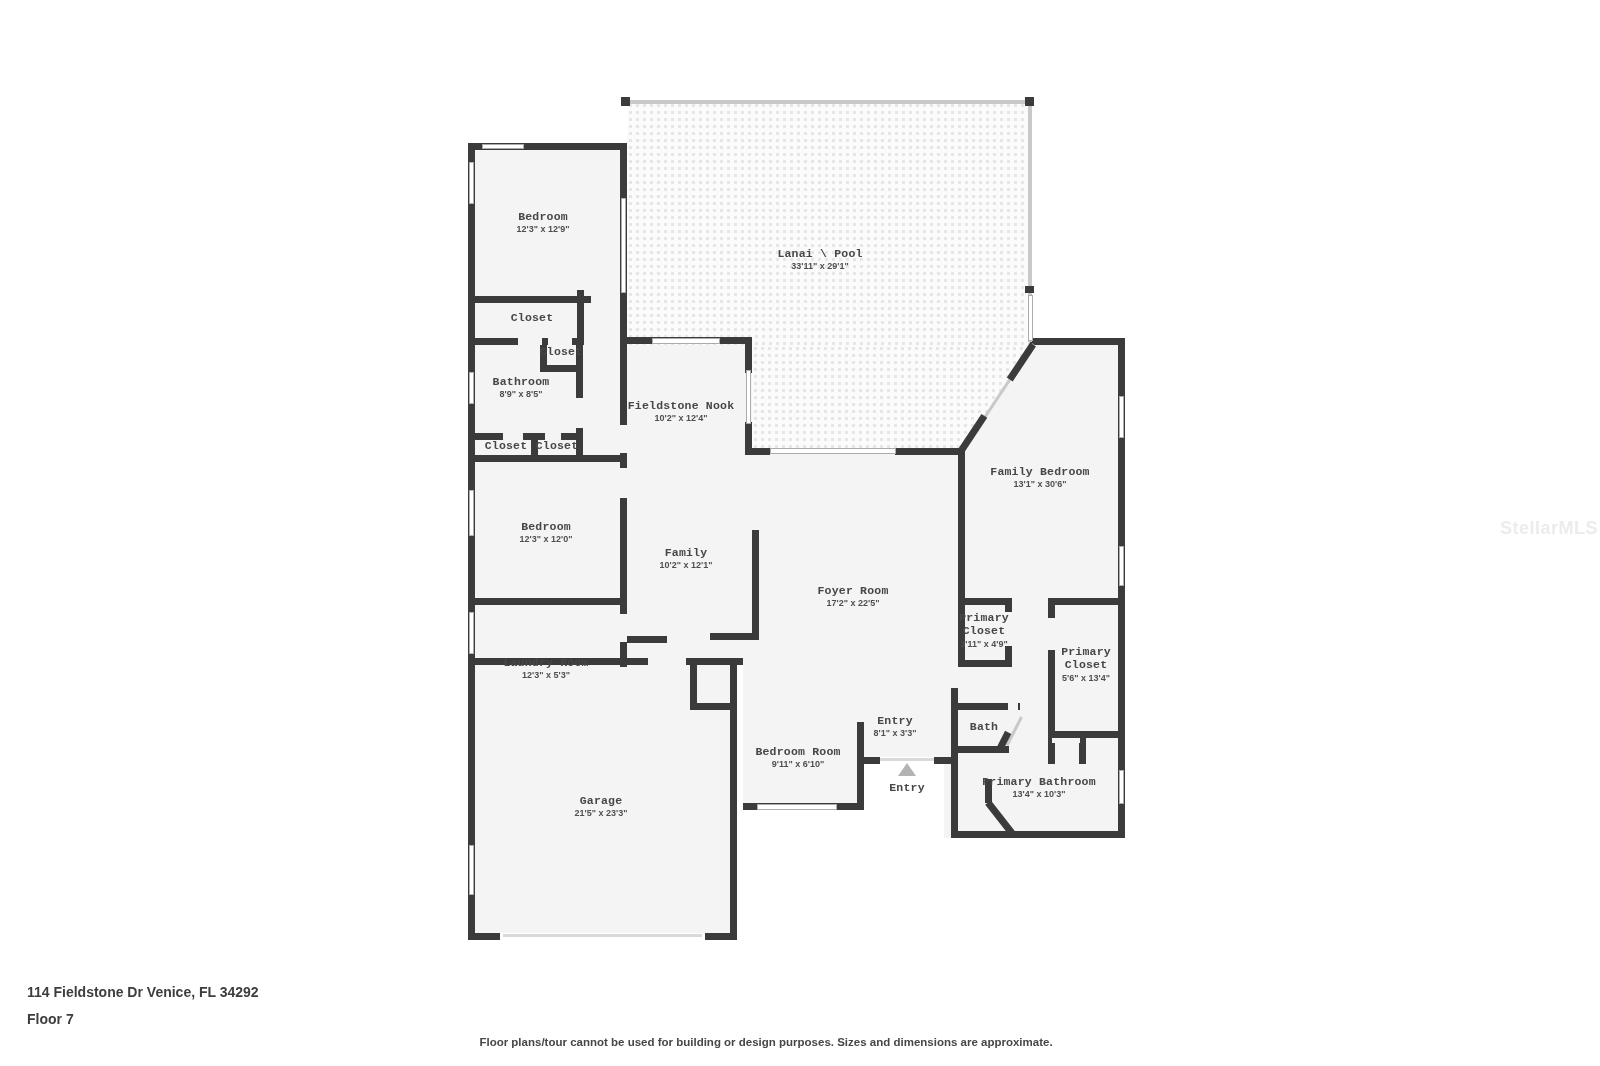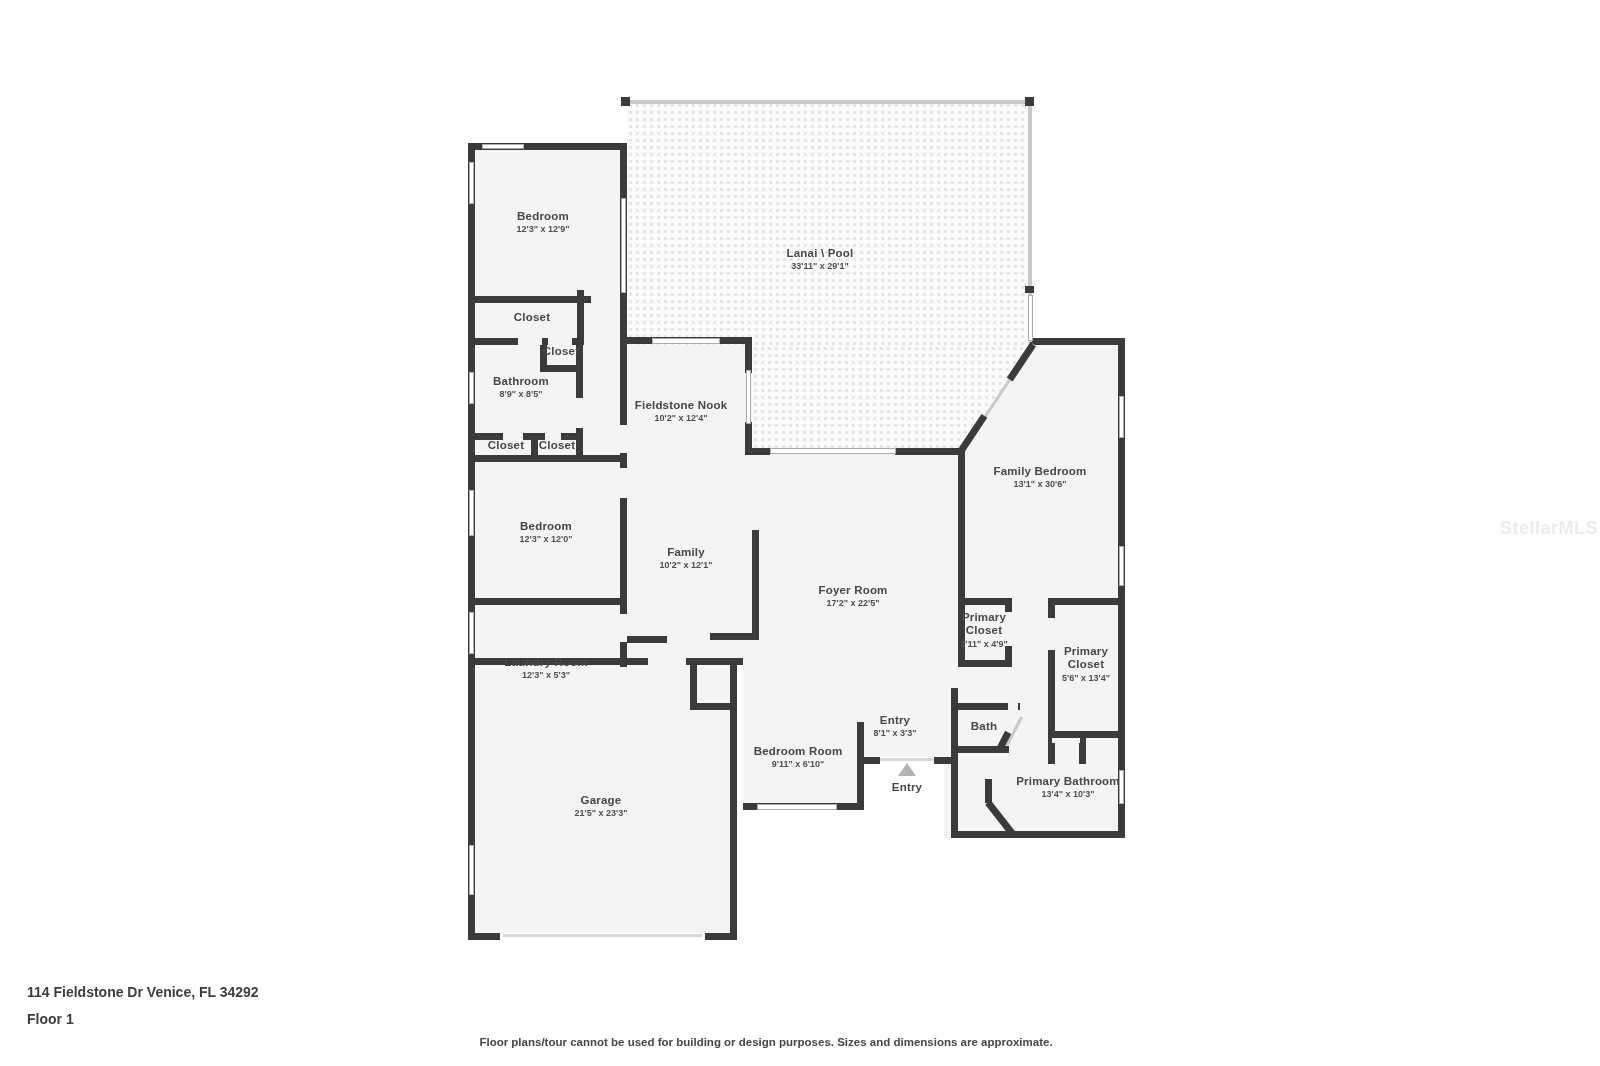--- a/index.html
+++ b/index.html
@@ -14,21 +14,21 @@
     position:absolute;
     background-color:#fbfbfb;
     background-image:radial-gradient(#e6e6e6 1.6px, transparent 2px);
     background-size:7px 7px;
   }
   .rlabel{
     position:absolute;transform:translate(-50%,-50%);
     display:flex;flex-direction:column;align-items:center;text-align:center;
     color:#474747;line-height:1.16;z-index:10;pointer-events:none;
   }
-  .rname{font-size:11.5px;font-weight:700;white-space:nowrap;letter-spacing:.2px;}
+  .rname{font-size:11.5px;font-weight:700;white-space:nowrap;letter-spacing:.2px;font-family:Liberation Mono, monospace;}
   .narrow .rname{white-space:normal;width:56px;}
   .rdims{font-size:9px;font-weight:600;color:#4f4f4f;margin-top:1px;white-space:nowrap;}
   .rdims:empty{display:none;}
   #entry-triangle{
     position:absolute;left:898px;top:763px;width:0;height:0;z-index:10;
     border-left:9px solid transparent;border-right:9px solid transparent;
     border-bottom:13px solid #b3b3b3;
   }
   #address{position:absolute;left:27px;top:984px;font-size:14px;font-weight:700;color:#3d3d3d;}
   #floor-label{position:absolute;left:27px;top:1011px;font-size:14px;font-weight:700;color:#3d3d3d;}
@@ -107,21 +107,21 @@
       <span class="rname">Bedroom Room</span>
       <span class="rdims">9'11" x 6'10"</span>
     </div>
   <div class="rlabel" style="left:907px;top:788px">
       <span class="rname">Entry</span>
     </div>
   <div class="rlabel" style="left:601px;top:806px">
       <span class="rname">Garage</span>
       <span class="rdims">21'5" x 23'3"</span>
     </div>
-  <div class="rlabel" style="left:1068px;top:787px">
+  <div class="rlabel" style="left:1039px;top:787px">
       <span class="rname">Primary Bathroom</span>
       <span class="rdims">13'4" x 10'3"</span>
     </div>
 
   <div id="entry-triangle" style="border-bottom-color: rgb(179, 179, 179);"></div>
 <div class="abs" style="left: 468px; top: 143px; width: 159px; height: 524px; background: rgb(244, 244, 244);"></div>
     <div class="abs" style="left: 468px; top: 658px; width: 267px; height: 282px; background: rgb(244, 244, 244);"></div>
     <div class="abs" style="left: 627px; top: 337px; width: 125px; height: 325px; background: rgb(244, 244, 244);"></div>
     <div class="abs" style="left: 743px; top: 448px; width: 222px; height: 309px; background: rgb(244, 244, 244);"></div>
     <div class="abs" style="left: 743px; top: 655px; width: 121px; height: 155px; background: rgb(244, 244, 244);"></div>
@@ -220,15 +220,15 @@
     <div class="abs" style="left: 880px; top: 758px; width: 54px; height: 3px; background: rgb(217, 217, 217);"></div>
     <div class="abs" style="left: 962px; top: 450px; width: 129px; height: 3px; background: rgb(201, 201, 201); transform: rotate(-56.4deg); transform-origin: 0px 50%;"></div>
     <div class="abs" style="left: 960px; top: 449px; width: 44px; height: 7px; background: rgb(59, 59, 59); transform: rotate(-56.4deg); transform-origin: 0px 50%;"></div>
     <div class="abs" style="left: 1033px; top: 341px; width: 42px; height: 7px; background: rgb(59, 59, 59); transform: rotate(123.6deg); transform-origin: 0px 50%;"></div>
     <div class="abs" style="left: 1007px; top: 744px; width: 32px; height: 3px; background: rgb(201, 201, 201); transform: rotate(-63deg); transform-origin: 0px 50%;"></div>
     <div class="abs" style="left: 1000px; top: 745px; width: 18px; height: 7px; background: rgb(59, 59, 59); transform: rotate(-63deg); transform-origin: 0px 50%;"></div>
     <div class="abs" style="left: 988px; top: 799px; width: 40px; height: 7px; background: rgb(59, 59, 59); transform: rotate(52deg); transform-origin: 0px 50%;"></div>
   </div>
 
 <div id="address">114 Fieldstone Dr Venice, FL 34292</div>
-<div id="floor-label">Floor 1</div>
+<div id="floor-label">Floor 7</div>
 <div id="disclaimer">Floor plans/tour cannot be used for building or design purposes. Sizes and dimensions are approximate.</div>
 <div id="watermark">StellarMLS</div>
 
 </body></html>

